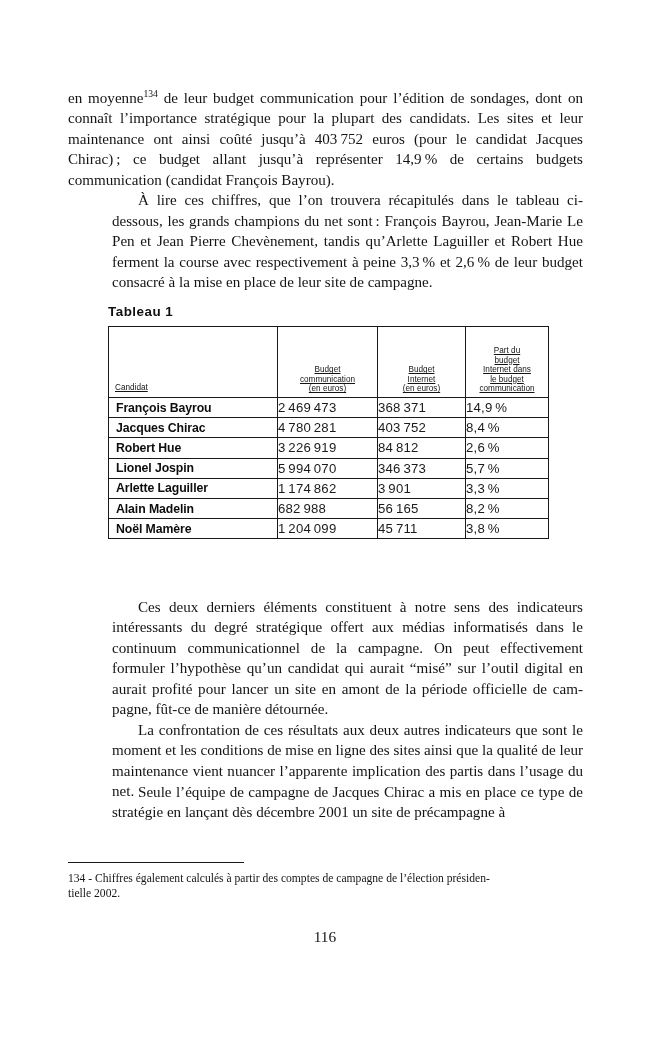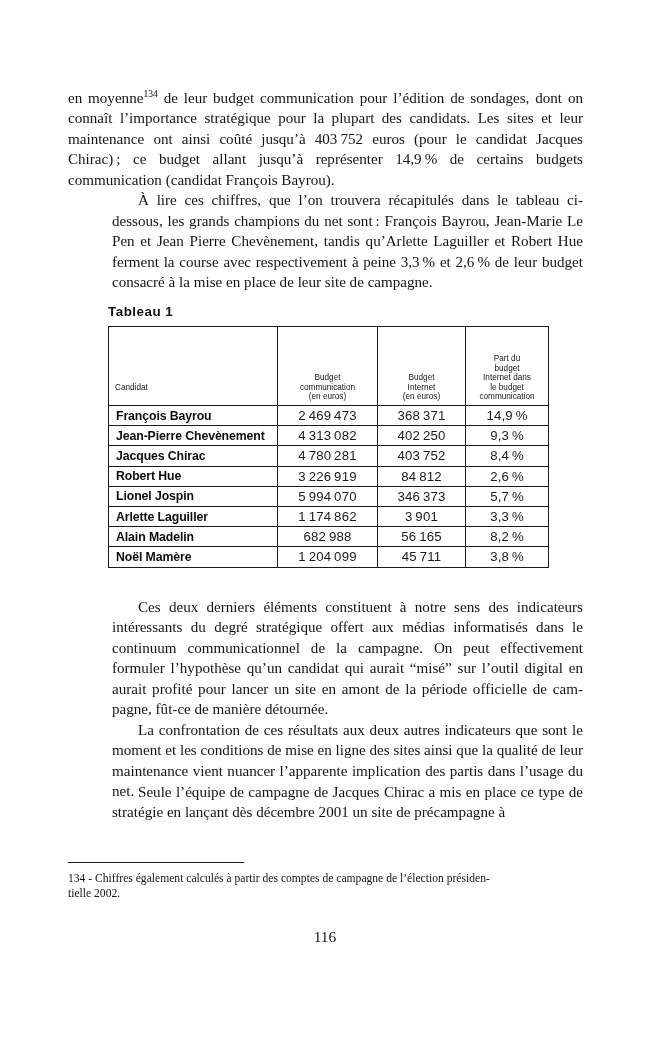--- a/index.html
+++ b/index.html
@@ -82,46 +82,46 @@
   table.data thead th {
     height: 64px;
     font-weight: normal;
     font-family: "Liberation Sans", sans-serif;
     font-size: 8.2px;
     line-height: 9.6px;
     color: #151515;
     text-align: center;
     padding: 2px 3px 3px 3px;
     vertical-align: bottom;
+    text-decoration: underline;
   }
   table.data thead th.h-name {
     text-align: left;
     padding-left: 6px;
-    padding-bottom: 12px;
+    padding-bottom: 4px;
   }
   .hline { display: block; }
 
   
   table.data tbody tr { height: 20.2px; margin-left: 48px; }
   table.data td.name {
     font-family: "Liberation Sans", sans-serif;
     font-weight: bold;
     font-size: 12.3px;
     letter-spacing: -0.1px;
     color: #0d0d0d;
     padding-left: 7px;
     text-align: left;
     white-space: nowrap;
   }
   table.data td.num {
     font-family: "Liberation Sans", sans-serif;
     font-weight: normal;
     font-size: 13.2px;
     color: #1b1b1b;
-    text-align: center;
     letter-spacing: 0.2px;
     white-space: nowrap;
   }
 
   
   .fn-rule {
     position: absolute;
     left: 68px;
     top: 862px;
     width: 176px;
@@ -198,26 +198,20 @@
         </tr>
       </thead>
       <tbody id="table-body">
           <tr>
             <td class="name">François Bayrou</td>
             <td class="num">2 469 473</td>
             <td class="num">368 371</td>
             <td class="num">14,9 %</td>
           </tr>
           <tr>
-            <td class="name">Jean-Pierre Chevènement</td>
-            <td class="num">4 313 082</td>
-            <td class="num">402 250</td>
-            <td class="num">9,3 %</td>
-          </tr>
-          <tr>
             <td class="name">Jacques Chirac</td>
             <td class="num">4 780 281</td>
             <td class="num">403 752</td>
             <td class="num">8,4 %</td>
           </tr>
           <tr>
             <td class="name">Robert Hue</td>
             <td class="num">3 226 919</td>
             <td class="num">84 812</td>
             <td class="num">2,6 %</td>

